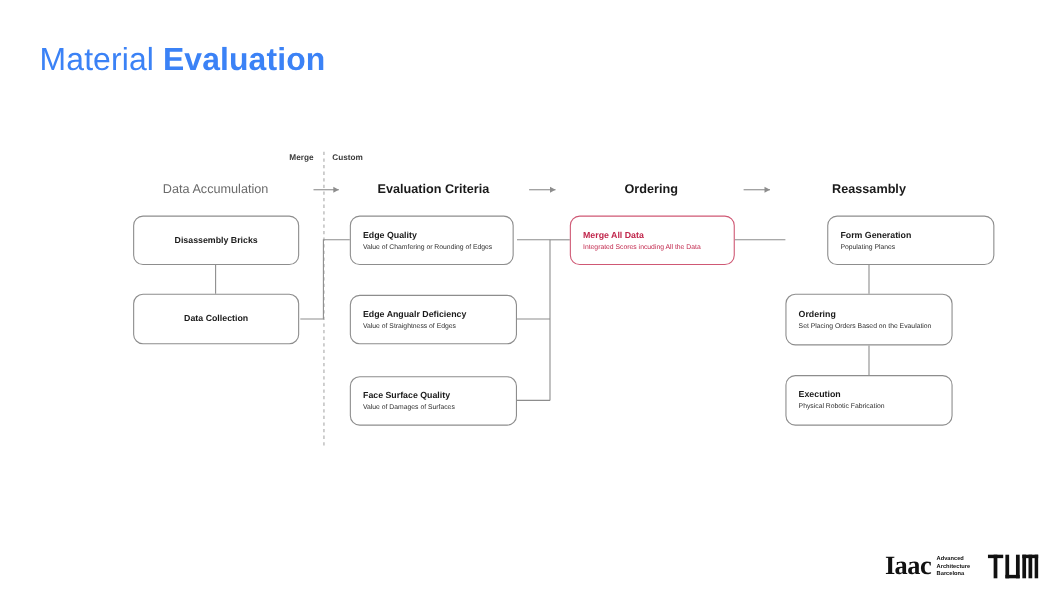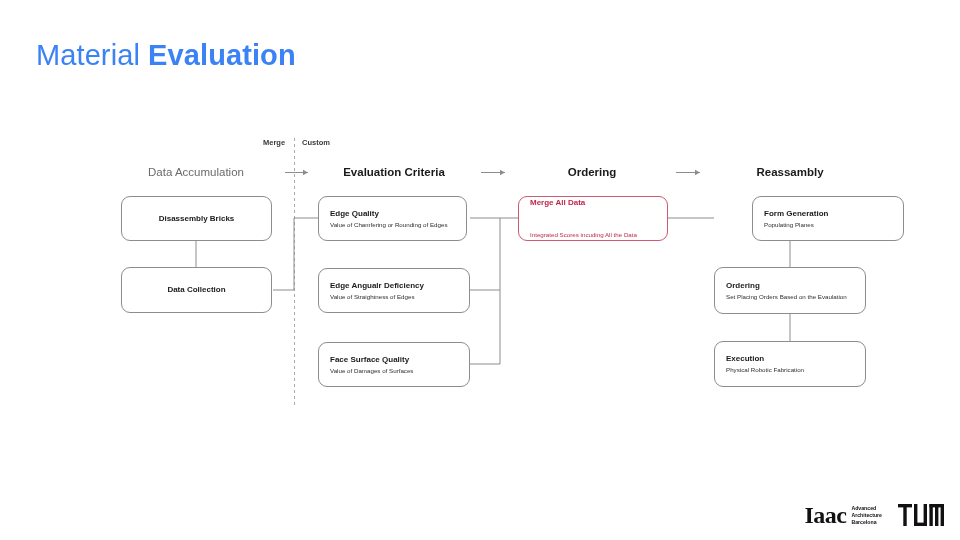--- a/index.html
+++ b/index.html
@@ -94,21 +94,20 @@
     font-size: 6.2px;
     font-weight: 400;
     color: #2e2e2e;
     line-height: 10px;
     white-space: nowrap;
   }
   .node.centered .node-title { font-size: 8px; }
 
   .node.accent {
     border-color: #cf5874;
-    justify-content: space-between;
   }
   .node.accent .node-title { color: #c1274c; }
   .node.accent .node-sub   { color: #c1274c; }
 
   
   #footer-logos {
     position: absolute;
     right: 16px;
     bottom: 14px;
     display: flex;

